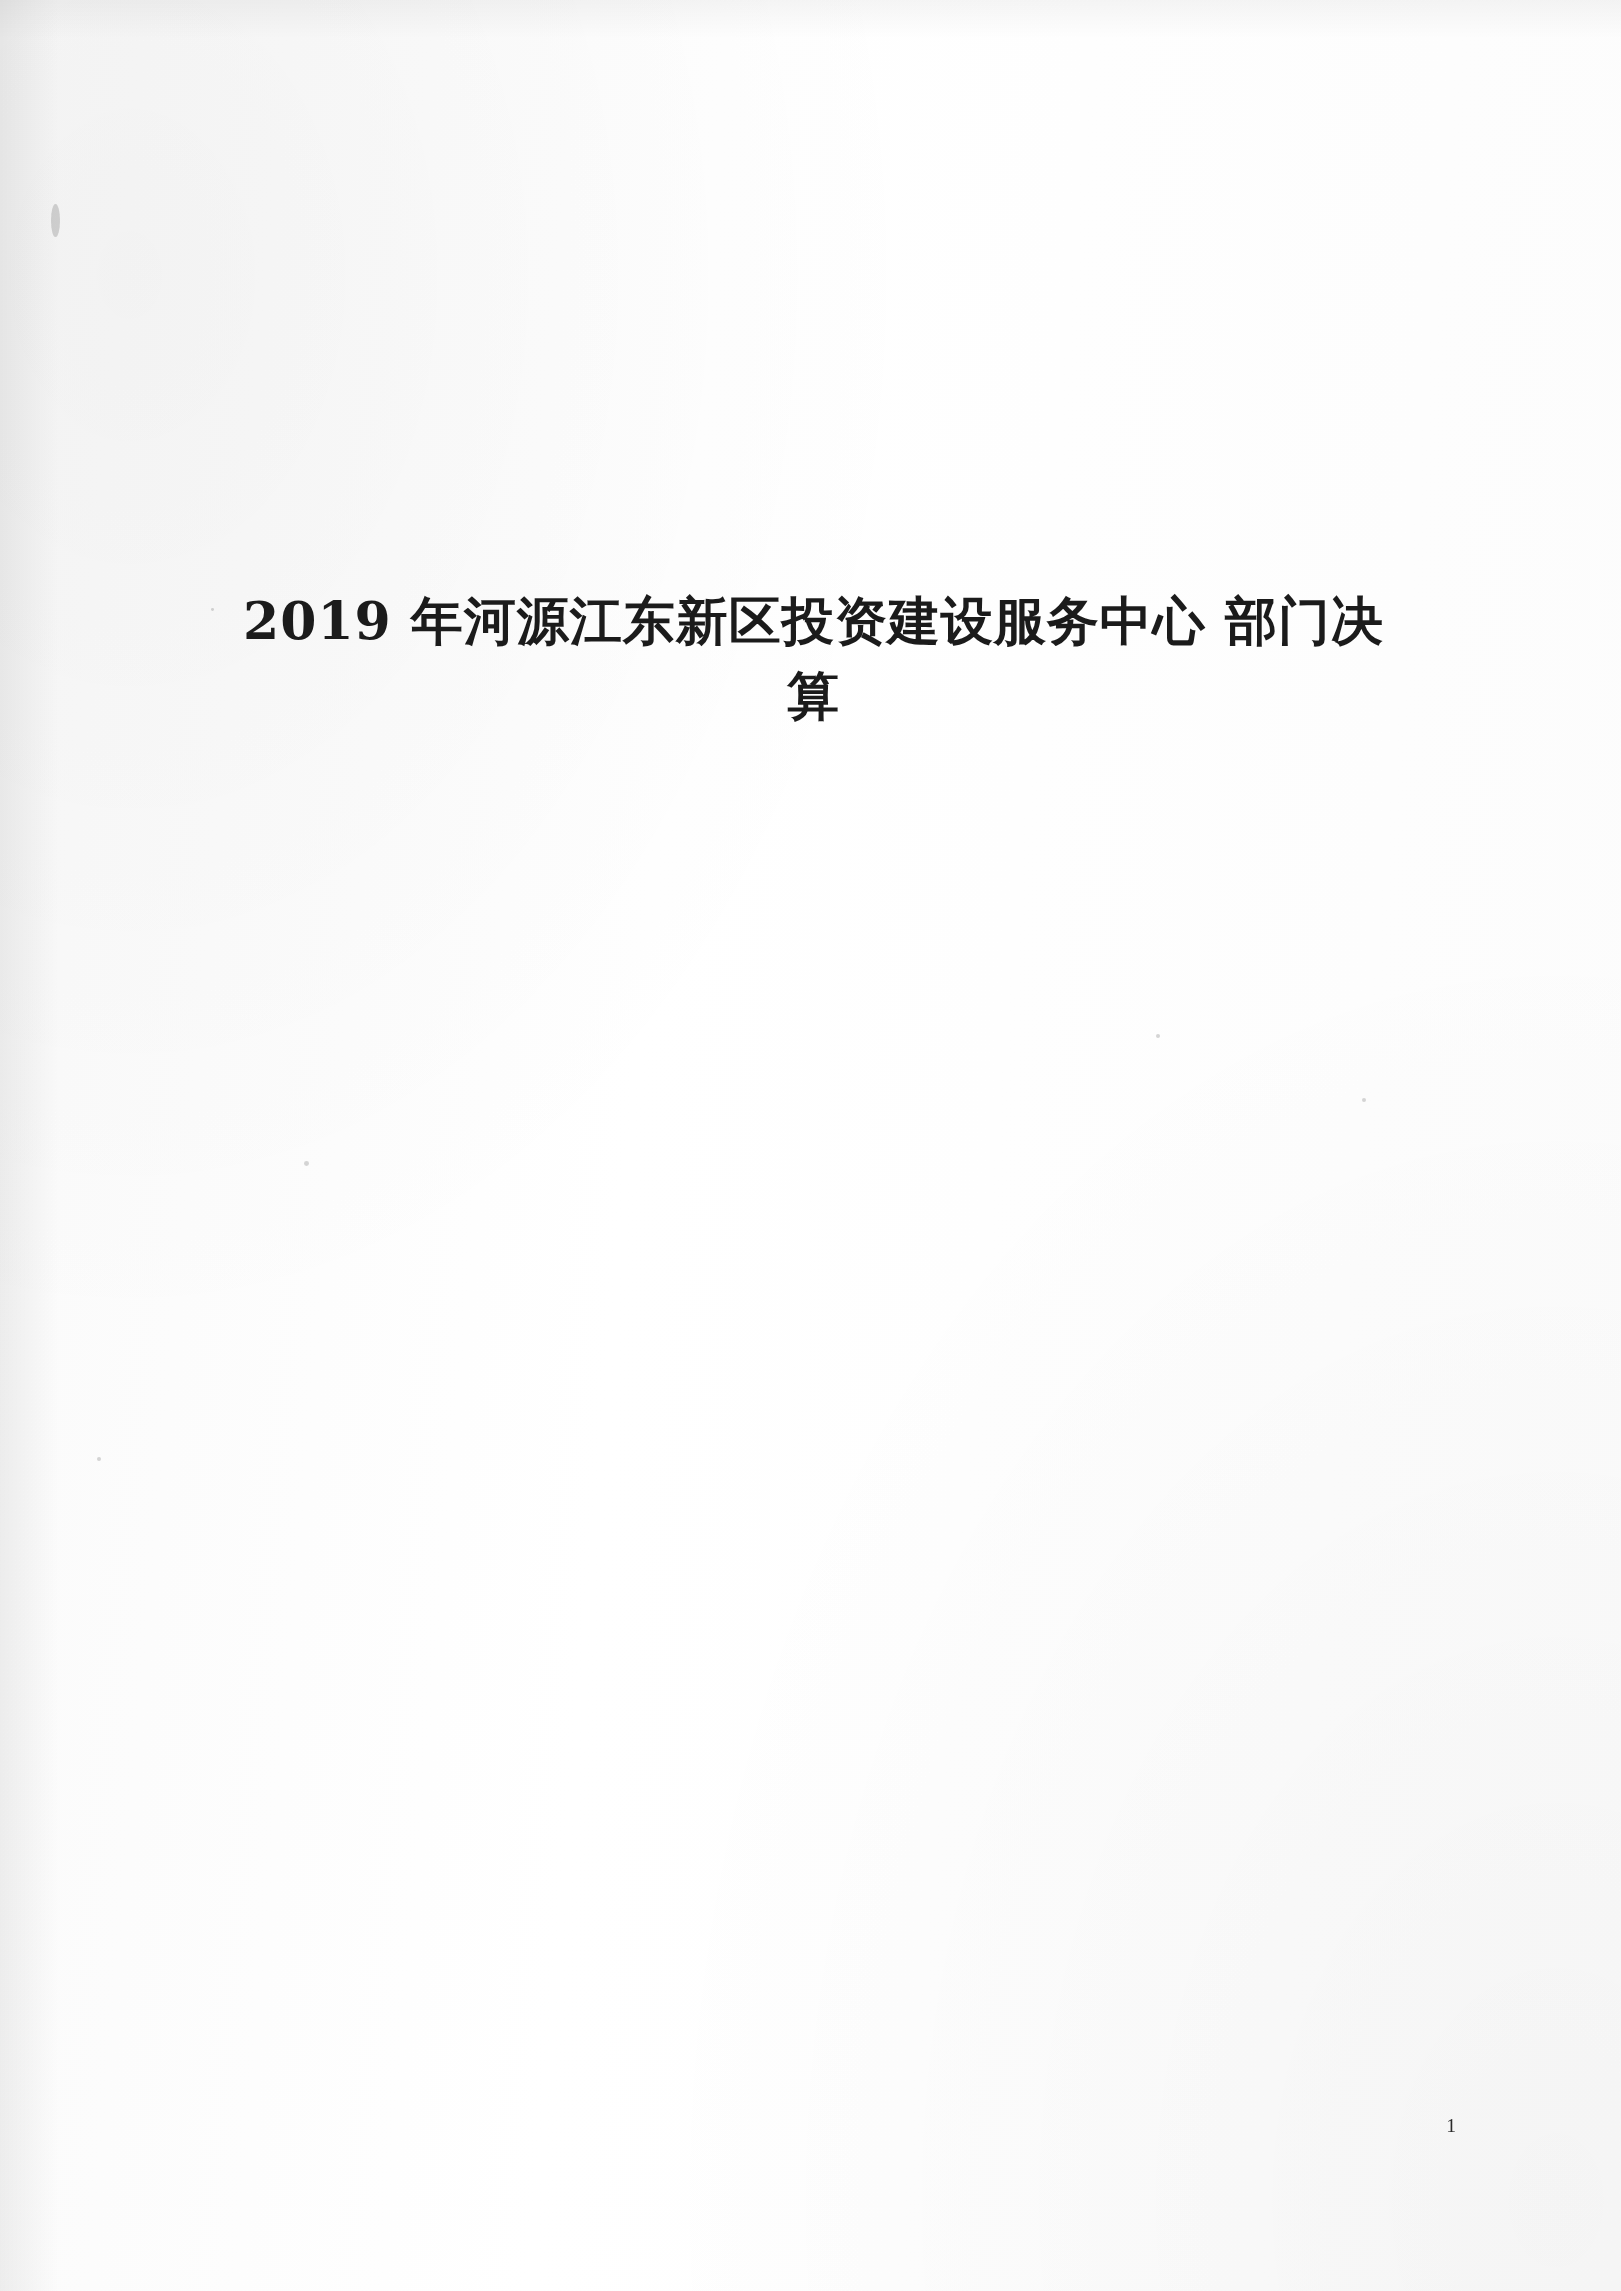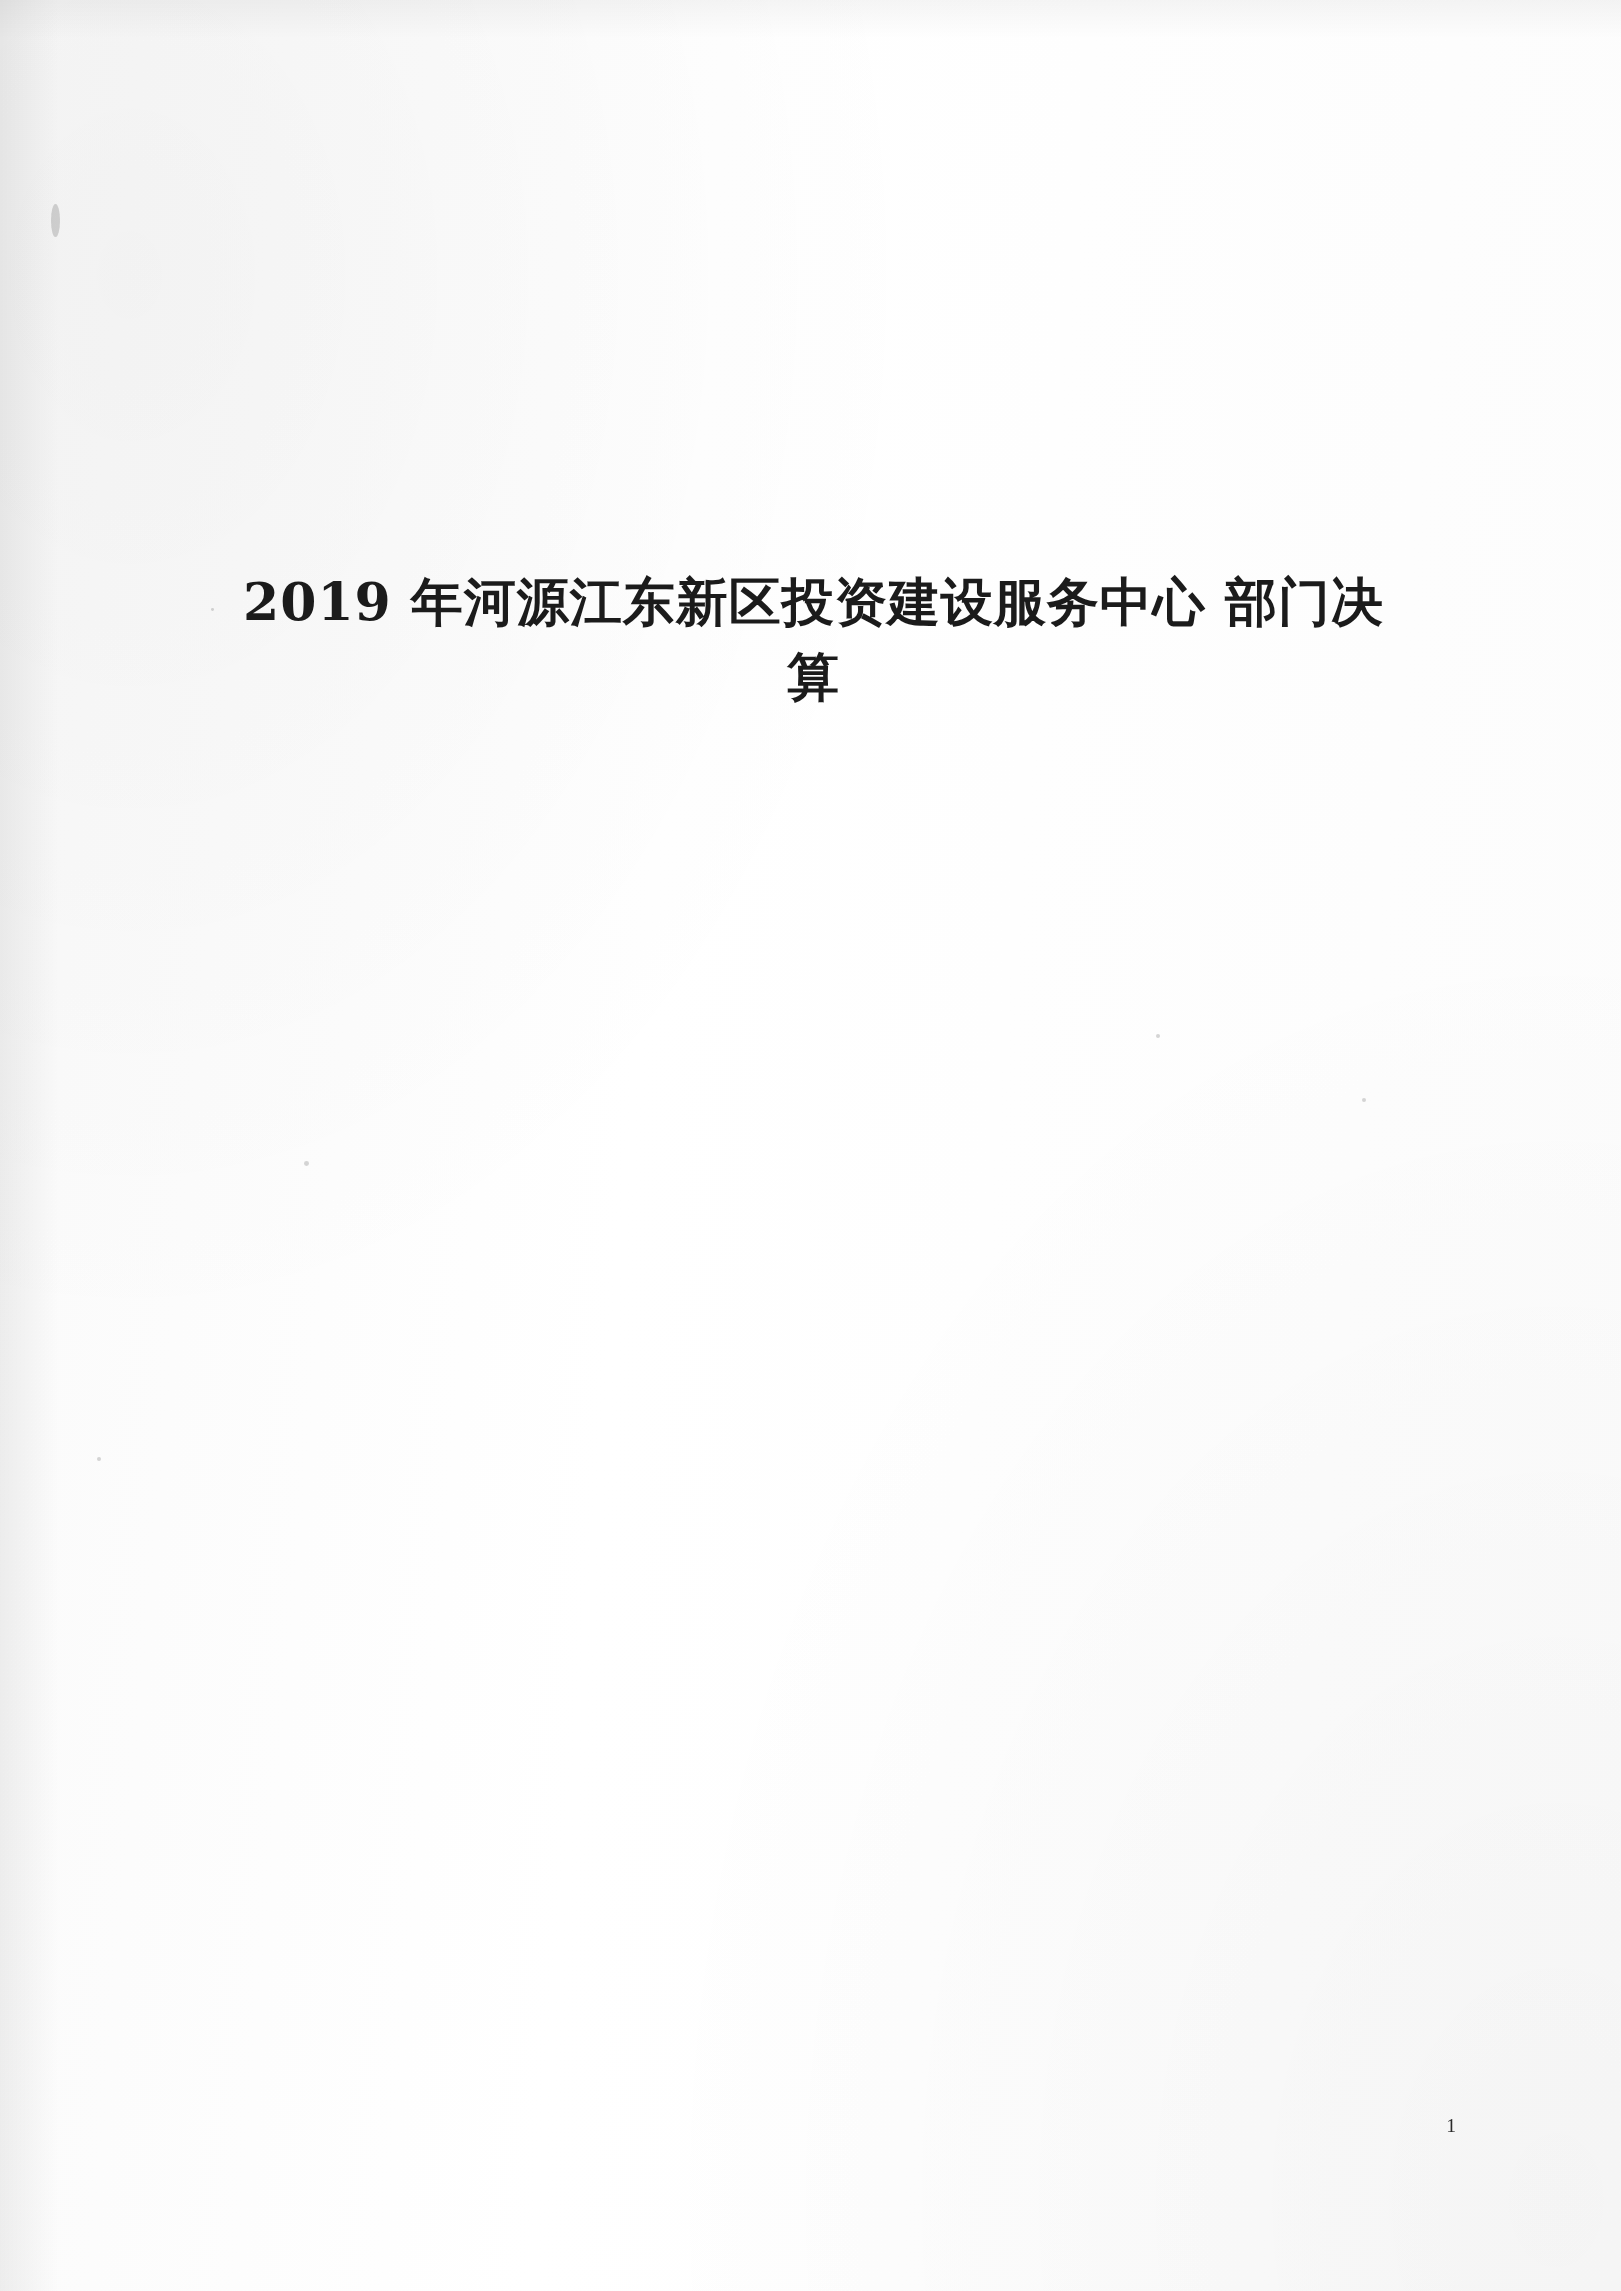--- a/index.html
+++ b/index.html
@@ -48,21 +48,21 @@
   }
   .speck {
     position: absolute;
     background: rgba(120,120,120,0.30);
     border-radius: 50%;
     pointer-events: none;
   }
   .doc-title {
     position: absolute;
     left: 235px;
-    top: 529px;
+    top: 548px;
     width: 1157px;
     text-align: center;
     font-size: 52px;
     line-height: 1.45;
     letter-spacing: 1px;
     color: #1b1b1b;
     font-weight: 600;
     font-family: "DejaVu Serif", "Liberation Serif", serif;
   }
   .page-number {

